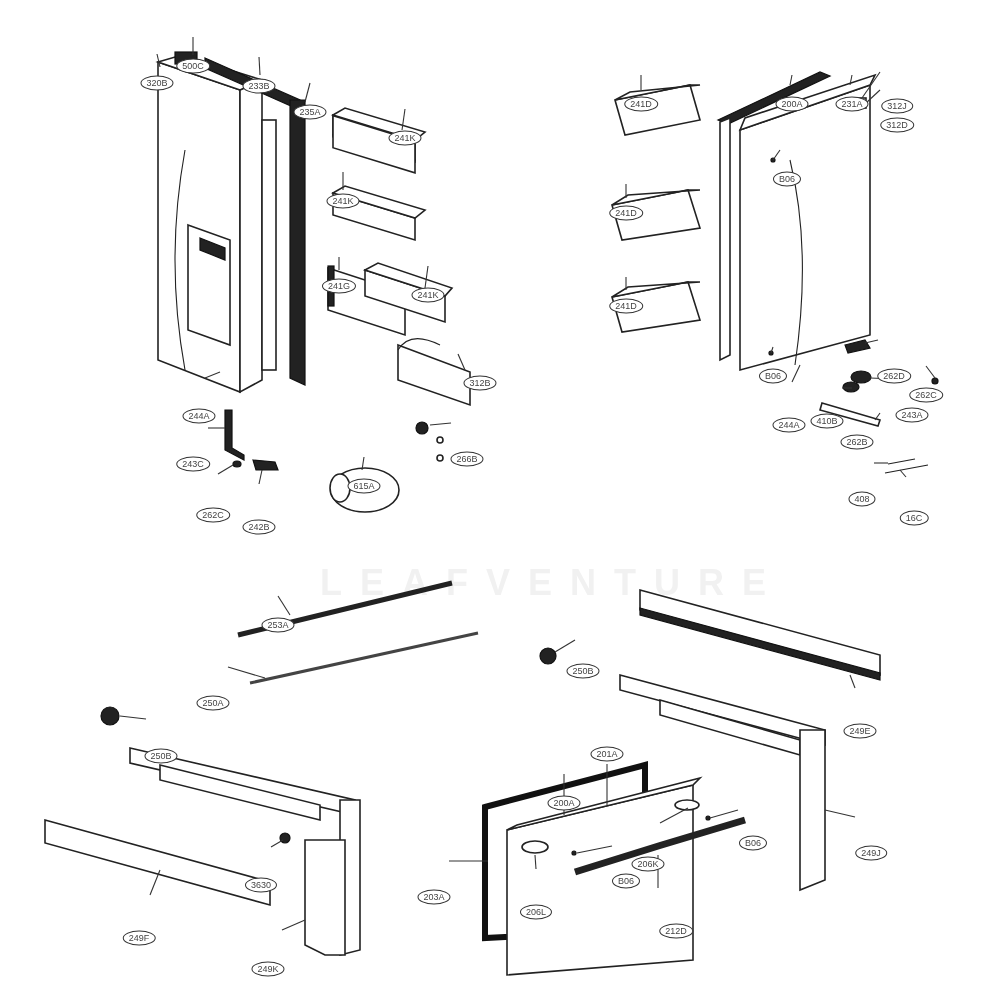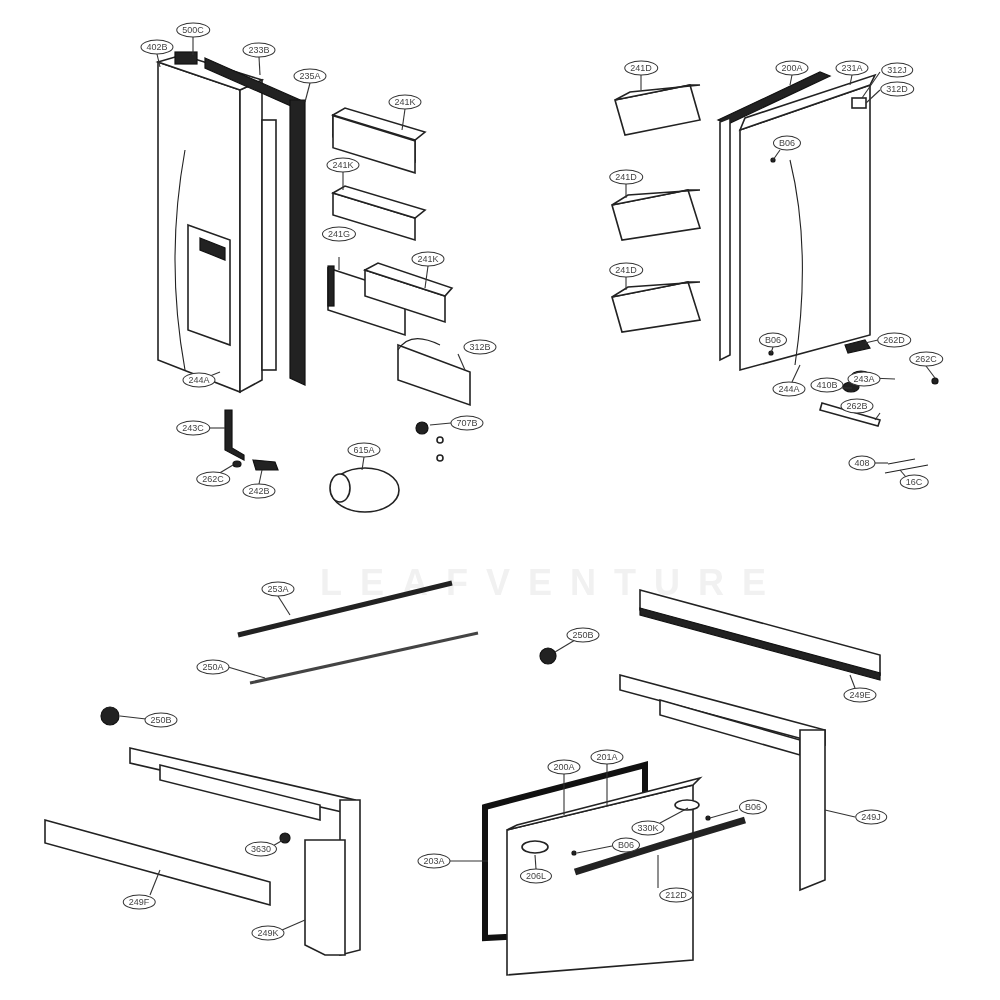--- a/index.html
+++ b/index.html
@@ -3,21 +3,21 @@
 <meta charset="utf-8">
 <style>
   html, body { margin:0; padding:0; background:#ffffff; }
   body { width:1000px; height:1000px; position:relative; overflow:hidden; font-family:"Liberation Sans", sans-serif; }
   svg.diagram { position:absolute; left:0; top:0; width:1000px; height:1000px; }
   .part { fill:#ffffff; stroke:#222; stroke-width:1.6; }
   .dark { fill:#222; stroke:#111; stroke-width:1.2; }
   .thin { fill:none; stroke:#222; stroke-width:1.1; }
   .leader { stroke:#333; stroke-width:1.1; fill:none; }
   .callout { position:absolute; border:1.4px solid #333; border-radius:50%; background:#fff; color:#444;
-             font-size:9px; text-align:center; line-height:13px; height:13px; transform:translate(-50%,-50%); padding:0 5px; white-space:nowrap; }
+             font-size:9px; text-align:center; line-height:13px; height:13px; transform:translate(-50%,-50%); padding:0 5px; white-space:nowrap;margin-top:36px; }
   .watermark { position:absolute; left:320px; top:562px; font-size:36px; letter-spacing:18px; color:#f1f1f1; font-weight:bold; }
 </style>
 </head>
 <body>
 
 <div class="watermark">LEAFVENTURE</div>
 
 <svg class="diagram" viewBox="0 0 1000 1000">
 
   <g>
@@ -173,61 +173,61 @@
     <line class="leader" x1="738" y1="810" x2="710" y2="818"></line>
     <line class="leader" x1="660" y1="823" x2="688" y2="808"></line>
     <line class="leader" x1="612" y1="846" x2="577" y2="853"></line>
     <line class="leader" x1="449" y1="861" x2="488" y2="861"></line>
     <line class="leader" x1="536" y1="869" x2="535" y2="855"></line>
     <line class="leader" x1="658" y1="888" x2="658" y2="855"></line>
     <line class="leader" x1="855" y1="817" x2="825" y2="810"></line>
   </g>
 </svg>
 
-<div class="callout" style="left:157px;top:47px">402B</div>
+<div class="callout" style="left:157px;top:47px">320B</div>
 <div class="callout" style="left:193px;top:30px">500C</div>
 <div class="callout" style="left:259px;top:50px">233B</div>
 <div class="callout" style="left:310px;top:76px">235A</div>
 <div class="callout" style="left:405px;top:102px">241K</div>
 <div class="callout" style="left:343px;top:165px">241K</div>
-<div class="callout" style="left:339px;top:234px">241G</div>
+<div class="callout" style="left:339px;top:250px">241G</div>
 <div class="callout" style="left:428px;top:259px">241K</div>
 <div class="callout" style="left:480px;top:347px">312B</div>
 <div class="callout" style="left:199px;top:380px">244A</div>
 <div class="callout" style="left:193px;top:428px">243C</div>
-<div class="callout" style="left:467px;top:423px">707B</div>
+<div class="callout" style="left:467px;top:423px">266B</div>
 <div class="callout" style="left:364px;top:450px">615A</div>
 <div class="callout" style="left:213px;top:479px">262C</div>
 <div class="callout" style="left:259px;top:491px">242B</div>
 <div class="callout" style="left:641px;top:68px">241D</div>
 <div class="callout" style="left:792px;top:68px">200A</div>
 <div class="callout" style="left:852px;top:68px">231A</div>
 <div class="callout" style="left:897px;top:70px">312J</div>
 <div class="callout" style="left:897px;top:89px">312D</div>
 <div class="callout" style="left:787px;top:143px">B06</div>
 <div class="callout" style="left:626px;top:177px">241D</div>
 <div class="callout" style="left:626px;top:270px">241D</div>
 <div class="callout" style="left:773px;top:340px">B06</div>
 <div class="callout" style="left:894px;top:340px">262D</div>
 <div class="callout" style="left:926px;top:359px">262C</div>
 <div class="callout" style="left:789px;top:389px">244A</div>
 <div class="callout" style="left:827px;top:385px">410B</div>
-<div class="callout" style="left:864px;top:379px">243A</div>
+<div class="callout" style="left:912px;top:379px">243A</div>
 <div class="callout" style="left:857px;top:406px">262B</div>
 <div class="callout" style="left:862px;top:463px">408</div>
 <div class="callout" style="left:914px;top:482px">16C</div>
 <div class="callout" style="left:278px;top:589px">253A</div>
 <div class="callout" style="left:213px;top:667px">250A</div>
 <div class="callout" style="left:583px;top:635px">250B</div>
 <div class="callout" style="left:860px;top:695px">249E</div>
 <div class="callout" style="left:161px;top:720px">250B</div>
 <div class="callout" style="left:261px;top:849px">3630</div>
 <div class="callout" style="left:139px;top:902px">249F</div>
 <div class="callout" style="left:268px;top:933px">249K</div>
 <div class="callout" style="left:564px;top:767px">200A</div>
-<div class="callout" style="left:607px;top:757px">201A</div>
+<div class="callout" style="left:607px;top:718px">201A</div>
 <div class="callout" style="left:753px;top:807px">B06</div>
-<div class="callout" style="left:648px;top:828px">330K</div>
+<div class="callout" style="left:648px;top:828px">206K</div>
 <div class="callout" style="left:626px;top:845px">B06</div>
 <div class="callout" style="left:434px;top:861px">203A</div>
 <div class="callout" style="left:536px;top:876px">206L</div>
 <div class="callout" style="left:676px;top:895px">212D</div>
 <div class="callout" style="left:871px;top:817px">249J</div>
 
 </body></html>

